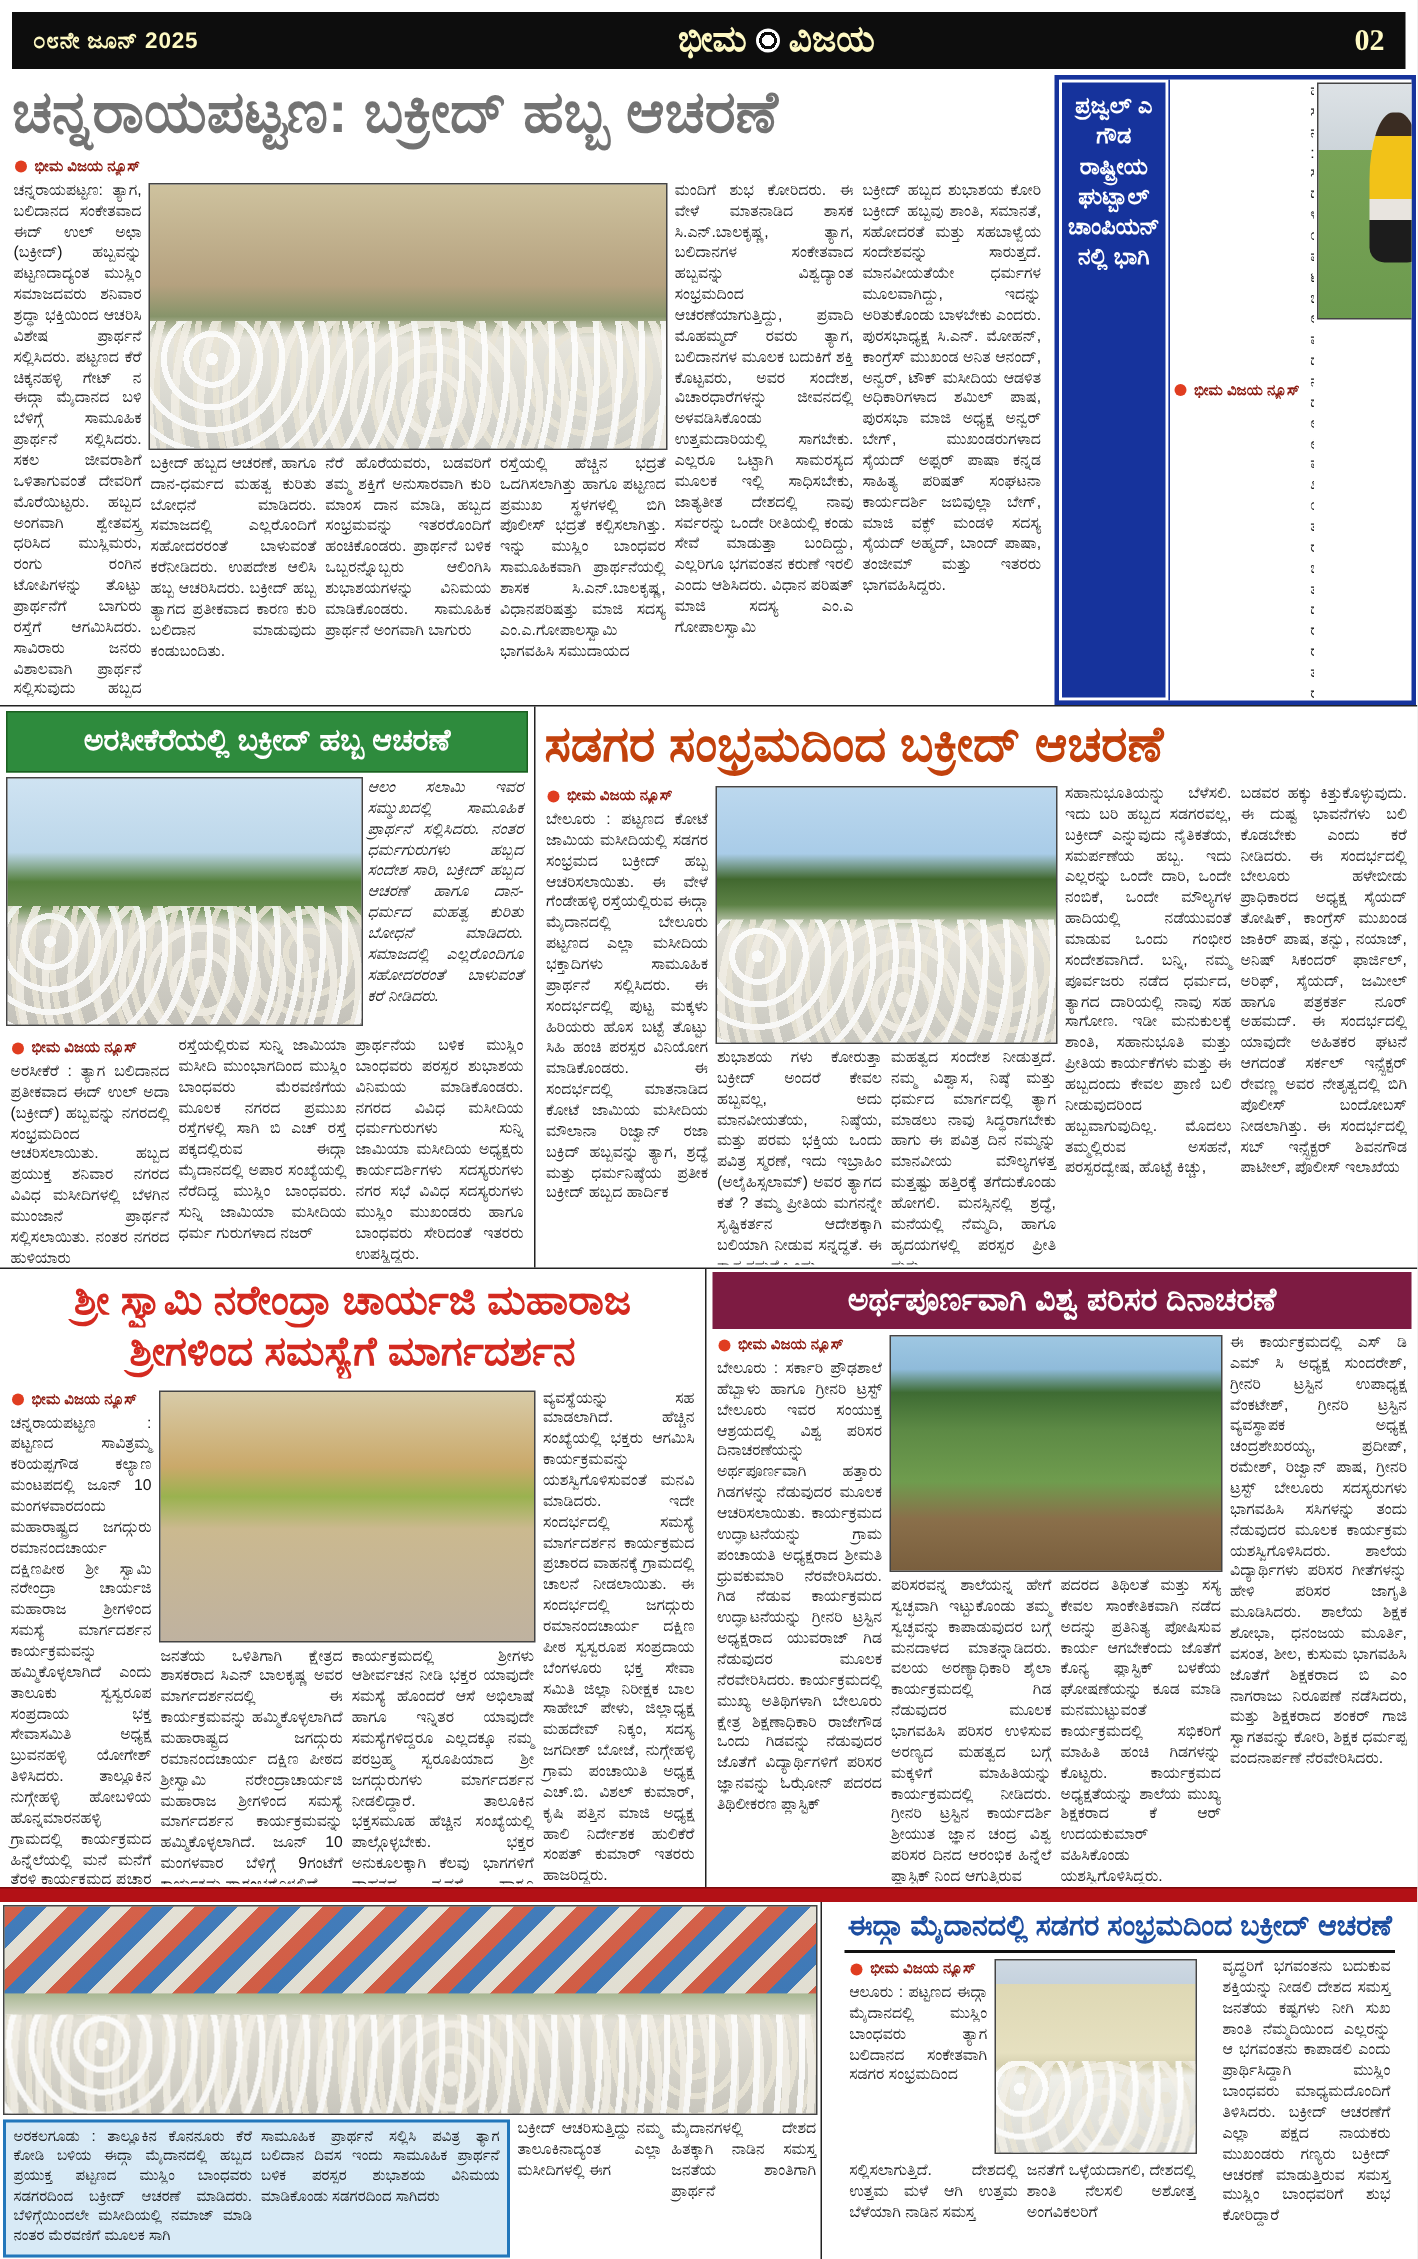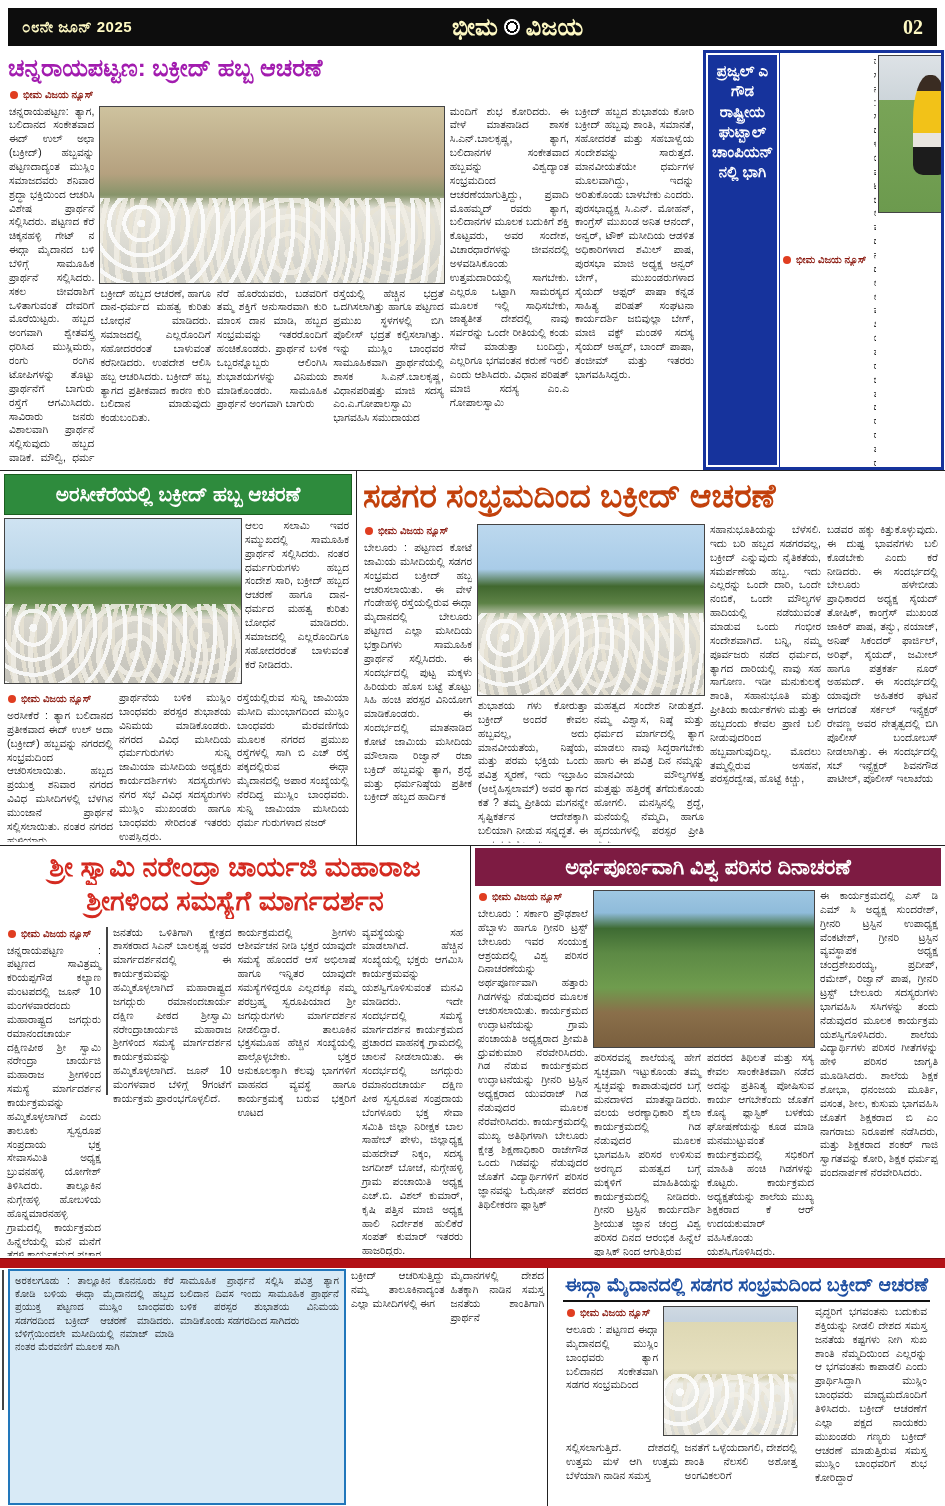--- a/index.html
+++ b/index.html
@@ -34,21 +34,21 @@
     background:
       repeating-radial-gradient(circle at 12% 30%, #ffffff 0 4px, rgba(0,0,0,0) 4px 15px),
       repeating-radial-gradient(circle at 55% 65%, #f2efe6 0 5px, rgba(0,0,0,0) 5px 17px),
       repeating-radial-gradient(circle at 85% 40%, #e9e4d5 0 4px, rgba(0,0,0,0) 4px 13px);
   }
 
   
   .top-row { display:flex; height:420px; margin-top:4px; }
   .art1 { width:703px; padding:2px 6px; display:flex; flex-direction:column; }
   .art1 h1 {
-    color:#a21caf; font-size:24px; line-height:1.15; font-weight:bold;
+    color:#737373; font-size:39px; line-height:1.15; font-weight:bold;
     white-space:nowrap; overflow:hidden; padding:2px 2px 4px 2px;
   }
   .art1-body { display:flex; flex:1; overflow:hidden; }
   .art1-c1 { width:92px; }
   .art1-mid { width:352px; display:flex; flex-direction:column; }
   .ph-eid { height:178px; margin:2px;
     background:linear-gradient(180deg,#cec29e 0%,#b5a17f 38%,#87946a 50%,#e7e5dc 58%,#cfcfc8 100%); }
   .art1-mid-cols { display:flex; flex:1; overflow:hidden; }
   .art1-right { width:252px; display:flex; overflow:hidden; }
   .art1-mid-cols .col, .art1-right .col { flex:1; }
@@ -71,21 +71,21 @@
   
   .row2 { display:flex; height:375px; border-top:1px solid #222; }
   .art2 { width:357px; border-right:1px solid #222; display:flex; flex-direction:column; padding:3px 4px; }
   .art2-head {
     background:#2e8b3d; color:#fff; font-weight:bold; font-size:20px; text-align:center;
     padding:8px 4px; white-space:nowrap; overflow:hidden; border:1px solid #1b5e20;
   }
   .art2-r1 { display:flex; height:172px; overflow:hidden; margin-top:3px; }
   .ph-procession { width:238px; height:166px;
     background:linear-gradient(180deg,#cfe3f2 0%,#bcd7ea 30%,#55803d 42%,#6b8f53 52%,#d9d7ce 60%,#c4c2ba 100%); }
-  .art2-r1 .col { flex:1; }
+  .art2-r1 .col { flex:1;font-style:italic; }
   .art2-r2 { display:flex; flex:1; overflow:hidden; }
   .art2-r2 .colwrap { flex:1; display:flex; flex-direction:column; overflow:hidden; }
   .art2-r2 .col { flex:1; }
 
   .art3 { flex:1; display:flex; flex-direction:column; padding:2px 4px; }
   .art3 h2 { color:#c2410c; font-size:33px; font-weight:bold; white-space:nowrap; overflow:hidden; padding:4px 2px 6px 2px; }
   .art3-body { display:flex; flex:1; overflow:hidden; }
   .art3-cl { width:114px; }
   .art3-mid { width:232px; display:flex; flex-direction:column; }
   .ph-sadagara { height:172px; margin:2px;
@@ -95,21 +95,21 @@
   .art3-right { flex:1; display:flex; overflow:hidden; }
   .art3-right .col { flex:1; }
 
   
   .row3 { display:flex; height:413px; border-top:1px solid #222; }
   .art4 { width:471px; border-right:1px solid #222; display:flex; flex-direction:column; padding:2px 4px; }
   .art4-head { color:#d42a20; font-weight:bold; font-size:27px; line-height:1.25; text-align:center; overflow:hidden; padding:3px 0 6px 0; }
   .art4-head div { white-space:nowrap; overflow:hidden; }
   .art4-body { display:flex; flex:1; overflow:hidden; }
   .art4-cl { width:100px; }
-  .art4-mid { width:255px; display:flex; flex-direction:row; }
+  .art4-mid { width:255px; display:flex; flex-direction:column; }
   .ph-swamiji { height:168px; margin:2px;
     background:linear-gradient(180deg,#d8cba8 0%,#caa96a 30%,#9ab24f 42%,#cbb98f 55%,#bfb2a0 100%); }
   .art4-mid-cols { display:flex; flex:1; overflow:hidden; }
   .art4-mid-cols .col { flex:1; }
   .art4-cr { flex:1; display:flex; overflow:hidden; }
   .art4-cr .col { flex:1; }
 
   .art5 { flex:1; display:flex; flex-direction:column; padding:2px 4px; }
   .art5-head {
     background:#7d1b42; color:#fff; font-weight:bold; font-size:21px; text-align:center;
@@ -123,21 +123,21 @@
   .art5-mid-cols { display:flex; flex:1; overflow:hidden; }
   .art5-mid-cols .col { flex:1; }
   .art5-cr { flex:1; display:flex; overflow:hidden; }
   .art5-cr .col { flex:1; }
 
   
   .red-band { height:10px; background:#b31116; border-top:1px solid #7c0b0e; }
 
   
   .bottom-row { display:flex; height:238px; }
-  .canopy-block { width:560px; display:flex; }
+  .canopy-block { width:560px; display:flex; flex-direction:column; }
   .ph-canopy { height:140px; margin:2px;
     background:
       repeating-linear-gradient(135deg, rgba(217,79,58,.85) 0 10px, rgba(46,111,190,.85) 10px 20px, rgba(232,227,218,.9) 20px 30px),
       linear-gradient(180deg,#b9c7a6 0%,#9eb087 40%,#e3e0d6 55%,#c8c6bd 100%);
     background-size:100% 42%,100% 100%; background-repeat:no-repeat; }
   .bottom-strip { flex:1; display:flex; overflow:hidden; }
   .bluebox {
     width:338px; background:#d8eaf6; border:2px solid #2277bb; margin:1px 2px;
     display:flex; overflow:hidden; padding:2px;
   }
@@ -226,22 +226,22 @@
         <div class="col">ಆಲಂ ಸಲಾಮಿ ಇವರ ಸಮ್ಮುಖದಲ್ಲಿ ಸಾಮೂಹಿಕ ಪ್ರಾರ್ಥನೆ ಸಲ್ಲಿಸಿದರು. ನಂತರ ಧರ್ಮಗುರುಗಳು ಹಬ್ಬದ ಸಂದೇಶ ಸಾರಿ, ಬಕ್ರೀದ್ ಹಬ್ಬದ ಆಚರಣೆ ಹಾಗೂ ದಾನ-ಧರ್ಮದ ಮಹತ್ವ ಕುರಿತು ಬೋಧನೆ ಮಾಡಿದರು. ಸಮಾಜದಲ್ಲಿ ಎಲ್ಲರೊಂದಿಗೂ ಸಹೋದರರಂತೆ ಬಾಳುವಂತೆ ಕರೆ ನೀಡಿದರು.</div>
       </div>
       <div class="art2-r2">
         <div class="colwrap">
           <div class="byline">
             <span class="dot"></span>
             <span class="bl-text">ಭೀಮ ವಿಜಯ ನ್ಯೂಸ್</span>
           </div>
           <div class="col">ಅರಸೀಕೆರೆ : ತ್ಯಾಗ ಬಲಿದಾನದ ಪ್ರತೀಕವಾದ ಈದ್ ಉಲ್ ಅದಾ (ಬಕ್ರೀದ್) ಹಬ್ಬವನ್ನು ನಗರದಲ್ಲಿ ಸಂಭ್ರಮದಿಂದ ಆಚರಿಸಲಾಯಿತು. ಹಬ್ಬದ ಪ್ರಯುಕ್ತ ಶನಿವಾರ ನಗರದ ವಿವಿಧ ಮಸೀದಿಗಳಲ್ಲಿ ಬೆಳಗಿನ ಮುಂಜಾನೆ ಪ್ರಾರ್ಥನೆ ಸಲ್ಲಿಸಲಾಯಿತು. ನಂತರ ನಗರದ ಹುಳಿಯಾರು</div>
         </div>
+        <div class="col">ರಸ್ತೆಯಲ್ಲಿರುವ ಸುನ್ನಿ ಜಾಮಿಯಾ ಮಸೀದಿ ಮುಂಭಾಗದಿಂದ ಮುಸ್ಲಿಂ ಬಾಂಧವರು ಮೆರವಣಿಗೆಯ ಮೂಲಕ ನಗರದ ಪ್ರಮುಖ ರಸ್ತೆಗಳಲ್ಲಿ ಸಾಗಿ ಬಿ ಎಚ್ ರಸ್ತೆ ಪಕ್ಕದಲ್ಲಿರುವ ಈದ್ಗಾ ಮೈದಾನದಲ್ಲಿ ಅಪಾರ ಸಂಖ್ಯೆಯಲ್ಲಿ ನೆರೆದಿದ್ದ ಮುಸ್ಲಿಂ ಬಾಂಧವರು. ಸುನ್ನಿ ಜಾಮಿಯಾ ಮಸೀದಿಯ ಧರ್ಮ ಗುರುಗಳಾದ ನಜರ್</div>
         <div class="col">ಪ್ರಾರ್ಥನೆಯ ಬಳಿಕ ಮುಸ್ಲಿಂ ಬಾಂಧವರು ಪರಸ್ಪರ ಶುಭಾಶಯ ವಿನಿಮಯ ಮಾಡಿಕೊಂಡರು. ನಗರದ ವಿವಿಧ ಮಸೀದಿಯ ಧರ್ಮಗುರುಗಳು ಸುನ್ನಿ ಜಾಮಿಯಾ ಮಸೀದಿಯ ಅಧ್ಯಕ್ಷರು ಕಾರ್ಯದರ್ಶಿಗಳು ಸದಸ್ಯರುಗಳು ನಗರ ಸಭೆ ವಿವಿಧ ಸದಸ್ಯರುಗಳು ಮುಸ್ಲಿಂ ಮುಖಂಡರು ಹಾಗೂ ಬಾಂಧವರು ಸೇರಿದಂತೆ ಇತರರು ಉಪಸ್ಥಿದ್ದರು.</div>
-        <div class="col">ರಸ್ತೆಯಲ್ಲಿರುವ ಸುನ್ನಿ ಜಾಮಿಯಾ ಮಸೀದಿ ಮುಂಭಾಗದಿಂದ ಮುಸ್ಲಿಂ ಬಾಂಧವರು ಮೆರವಣಿಗೆಯ ಮೂಲಕ ನಗರದ ಪ್ರಮುಖ ರಸ್ತೆಗಳಲ್ಲಿ ಸಾಗಿ ಬಿ ಎಚ್ ರಸ್ತೆ ಪಕ್ಕದಲ್ಲಿರುವ ಈದ್ಗಾ ಮೈದಾನದಲ್ಲಿ ಅಪಾರ ಸಂಖ್ಯೆಯಲ್ಲಿ ನೆರೆದಿದ್ದ ಮುಸ್ಲಿಂ ಬಾಂಧವರು. ಸುನ್ನಿ ಜಾಮಿಯಾ ಮಸೀದಿಯ ಧರ್ಮ ಗುರುಗಳಾದ ನಜರ್</div>
       </div>
     </section>
 
     <section class="art3">
       <h2>ಸಡಗರ ಸಂಭ್ರಮದಿಂದ ಬಕ್ರೀದ್ ಆಚರಣೆ</h2>
       <div class="art3-body">
         <div class="art3-cl" style="display:flex;flex-direction:column;overflow:hidden;">
           <div class="byline">
             <span class="dot"></span>
             <span class="bl-text">ಭೀಮ ವಿಜಯ ನ್ಯೂಸ್</span>

